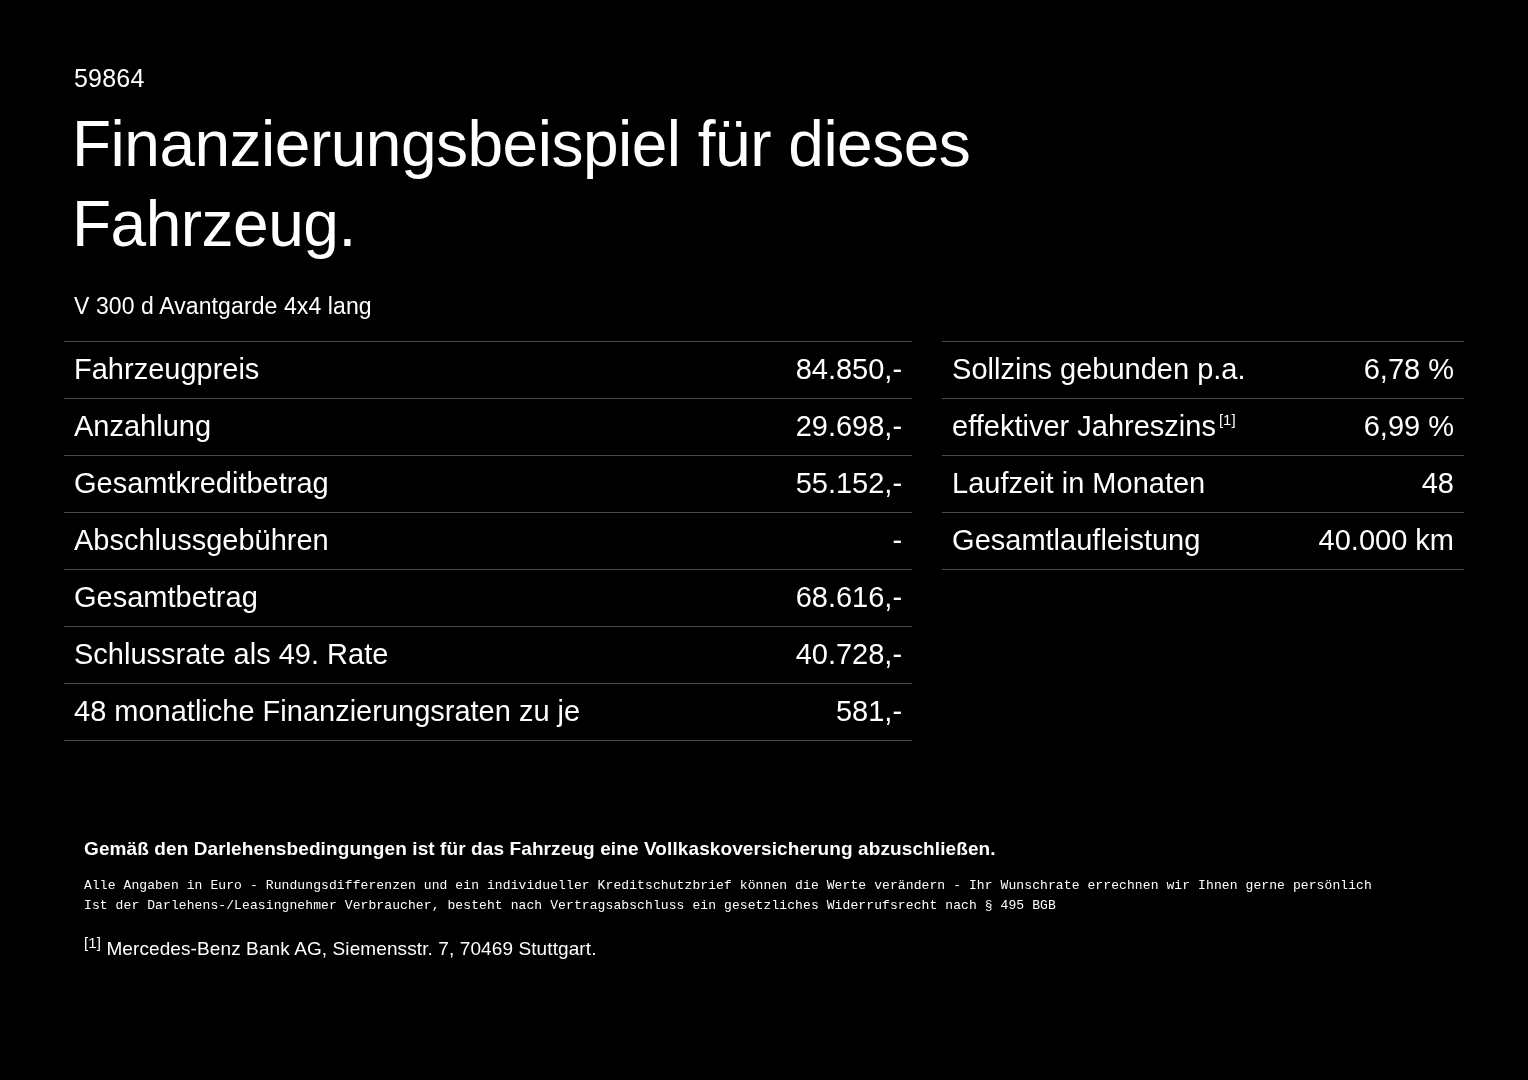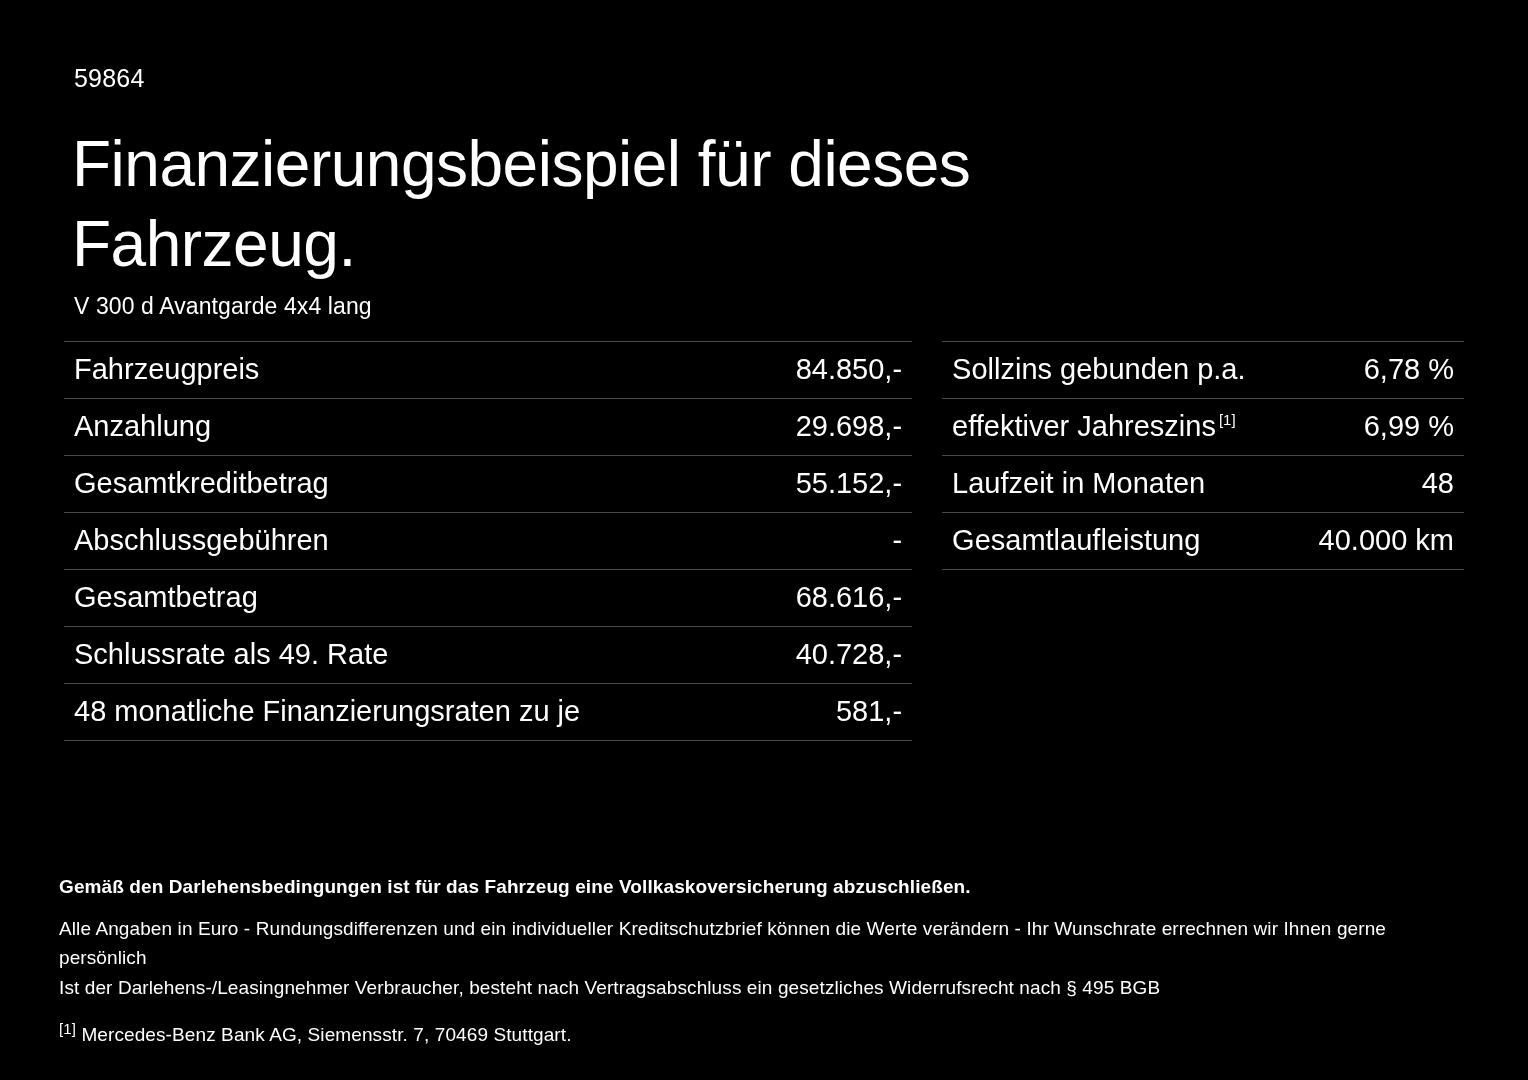--- a/index.html
+++ b/index.html
@@ -25,21 +25,21 @@
   .ref-id {
     position: absolute;
     top: 64px;
     left: 74px;
     font-size: 25px;
     letter-spacing: 0.2px;
     color: #ffffff;
   }
   .headline {
     position: absolute;
-    top: 124px;
+    top: 104px;
     left: 72px;
     width: 1000px;
     font-size: 64px;
     line-height: 1.25;
     font-weight: 400;
     letter-spacing: -0.5px;
     margin: 0;
   }
   .subtitle {
     position: absolute;
@@ -93,35 +93,35 @@
   }
   sup.fn {
     font-size: 15px;
     vertical-align: super;
     line-height: 0;
     margin-left: 3px;
   }
   
   .footnotes {
     position: absolute;
-    left: 59px;
+    left: 84px;
     top: 838px;
     width: 1390px;
-    margin-top: 38px;
   }
   .fn-bold {
     font-size: 19px;
     font-weight: 700;
     margin-bottom: 16px;
     letter-spacing: 0.1px;
   }
   .fn-line {
-    font-size: 19px;
+    font-size: 13px;
     line-height: 1.55;
     letter-spacing: 0.1px;
+    font-family: Liberation Mono, monospace;
   }
   .fn-ref {
     font-size: 19px;
     margin-top: 22px;
     letter-spacing: 0.1px;
   }
   .fn-ref .mark {
     font-size: 15px;
     vertical-align: super;
     line-height: 0;

